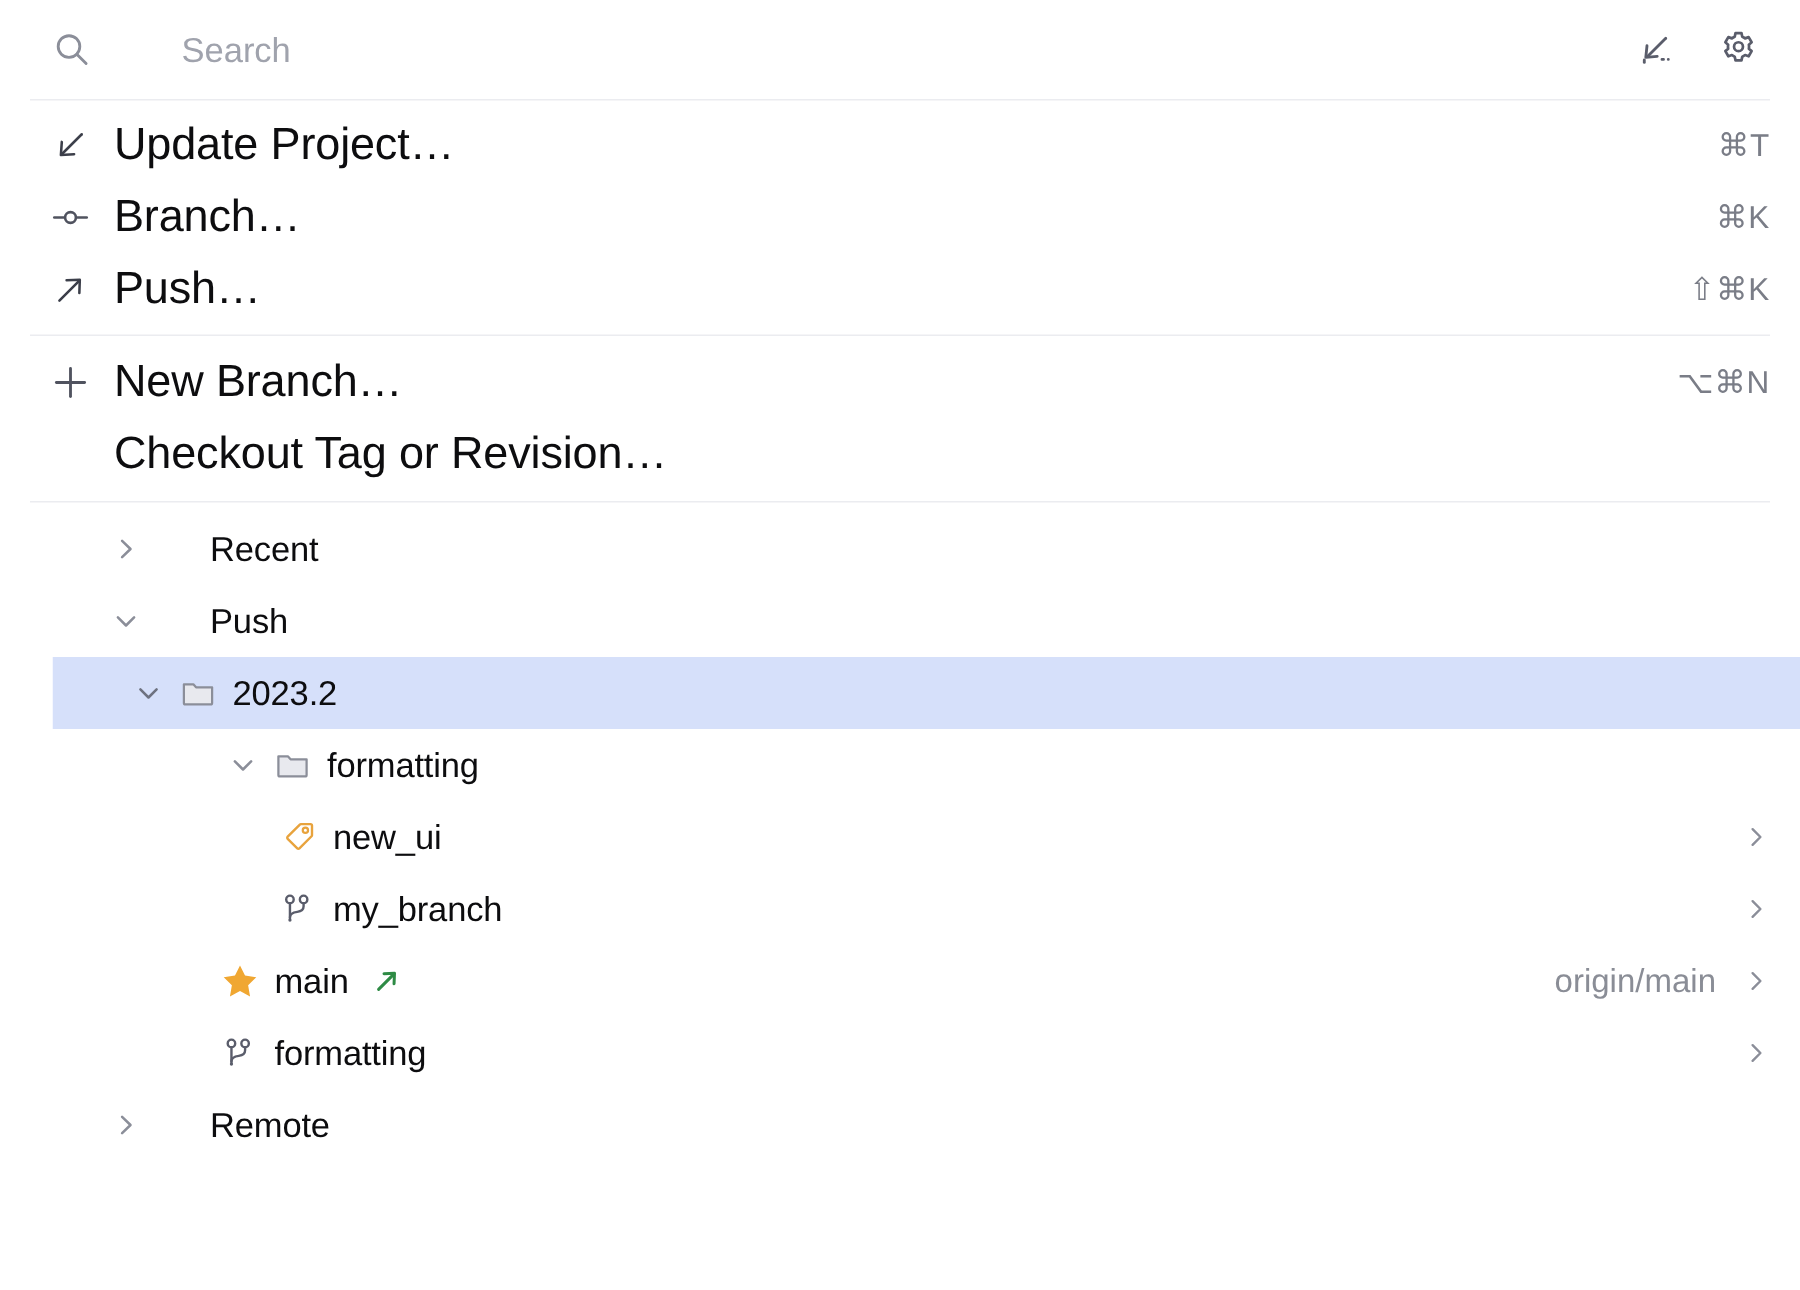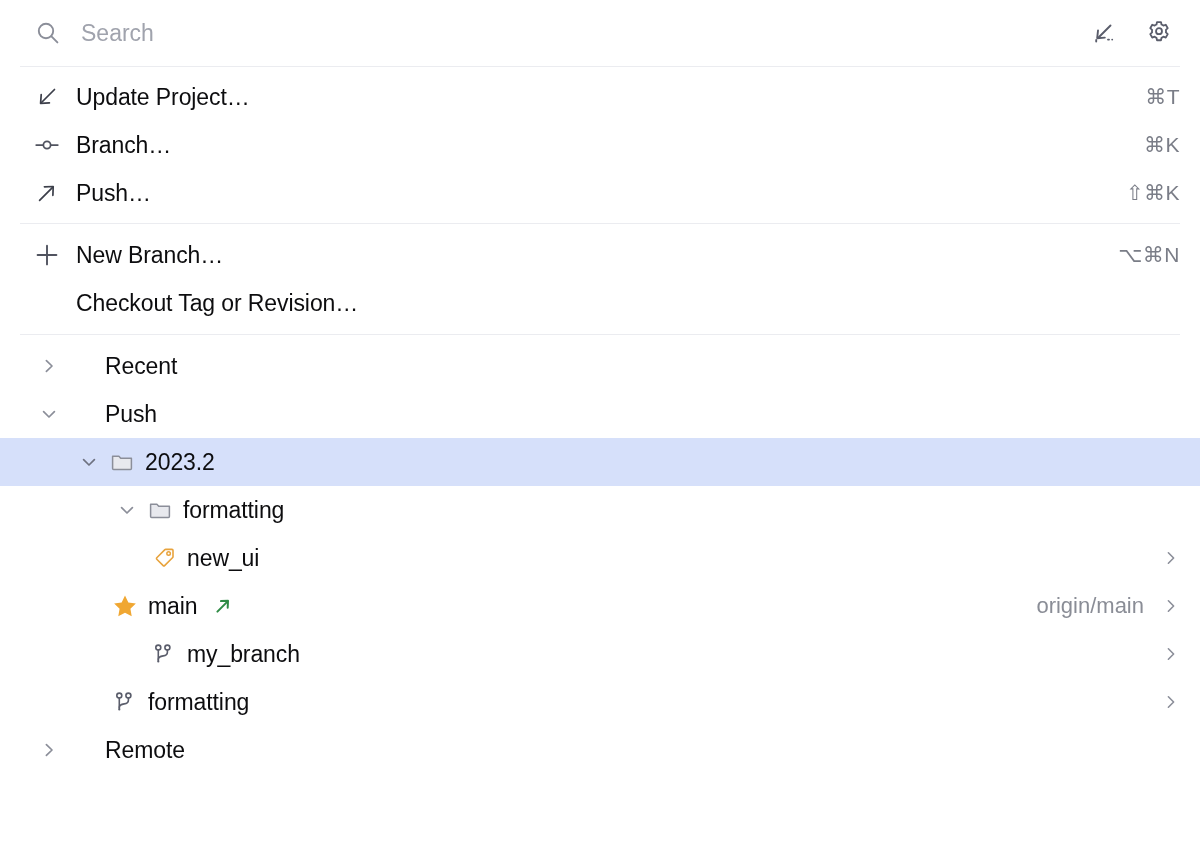--- a/index.html
+++ b/index.html
@@ -24,20 +24,21 @@
   }
 
   
   .search-bar {
     height: 66px;
     min-height: 66px;
     display: flex;
     align-items: center;
     padding: 0 20px 0 34px;
     background: #ffffff;
+    gap: 40px;
   }
   .search-icon-wrap {
     width: 28px;
     height: 28px;
     display: flex;
     align-items: center;
     justify-content: center;
     flex: 0 0 auto;
   }
   .search-input {
@@ -97,40 +98,41 @@
   .row-icon {
     width: 26px;
     height: 26px;
     flex: 0 0 auto;
     display: flex;
     align-items: center;
     justify-content: center;
     margin-right: 16px;
   }
   .row-label {
-    font-size: 23px;
+    font-size: 30px;
     color: #0d0d0f;
     white-space: nowrap;
     letter-spacing: -0.1px;
     text-align: right;
   }
   .row-shortcut {
     margin-left: auto;
     font-size: 21px;
     color: #7a7d87;
     font-family: "Liberation Sans", sans-serif;
     letter-spacing: 0.5px;
     white-space: nowrap;
   }
 
   
   .tree {
     flex: 1 1 auto;
     padding-top: 7px;
     overflow: hidden;
+    margin-left: 35px;
   }
   .tree-row {
     display: flex;
     align-items: center;
     height: 48px;
     padding-right: 20px;
     cursor: pointer;
     position: relative;
   }
   .tree-row.selected { background: #d6e0fa; }
@@ -180,21 +182,21 @@
     width: 20px;
     display: flex;
     align-items: center;
     justify-content: flex-end;
     flex: 0 0 auto;
   }
   .tracking + .row-chevron-right { margin-left: 0; }
 
   
   .ind-0 { padding-left: 38px; }
-  .ind-1 { padding-left: 78px; }
+  .ind-1 { padding-left: 53px; }
   .ind-2 { padding-left: 116px; }
   .ind-3 { padding-left: 120px; }
   .ind-main { padding-left: 112px; }
   .ind-fmt { padding-left: 112px; }
 </style>
 </head>
 <body>
 
 <div class="popup">
 
@@ -347,60 +349,60 @@
         </svg>
       </span>
       <span class="node-label">new_ui</span>
       <span class="row-chevron-right">
         <svg width="18" height="18" viewBox="0 0 18 18" fill="none">
             <polyline points="6.4,3.8 11.6,9 6.4,14.2" stroke="#8b8e99" stroke-width="1.6" stroke-linecap="round" stroke-linejoin="round" fill="none"></polyline>
           </svg>
       </span>
     </div>
 
-    <div class="tree-row ind-main">
-      <span class="node-icon">
-        <svg width="26" height="26" viewBox="0 0 26 26">
-          <polygon points="13,2.6 16.35,9.4 23.85,10.5 18.42,15.78 19.71,23.25 13,19.72 6.29,23.25 7.58,15.78 2.15,10.5 9.65,9.4" fill="#f0a732"></polygon>
-        </svg>
-      </span>
-      <span class="node-label">main</span>
-      <span class="node-badge">
-        <svg width="20" height="20" viewBox="0 0 20 20" fill="none">
-          <line x1="4.4" y1="15.6" x2="14.4" y2="5.6" stroke="#2e8b45" stroke-width="2" stroke-linecap="round"></line>
-          <polyline points="8,5.1 15,4.8 14.7,11.8" stroke="#2e8b45" stroke-width="2" stroke-linecap="round" stroke-linejoin="round" fill="none"></polyline>
-        </svg>
-      </span>
-      <span class="tracking">origin/main</span>
-      <span class="row-chevron-right">
-        <svg width="18" height="18" viewBox="0 0 18 18" fill="none">
-            <polyline points="6.4,3.8 11.6,9 6.4,14.2" stroke="#8b8e99" stroke-width="1.6" stroke-linecap="round" stroke-linejoin="round" fill="none"></polyline>
-          </svg>
-      </span>
-    </div>
-
     <div class="tree-row ind-3">
       <span class="chevron empty"></span>
       <span class="node-icon">
         <svg width="26" height="26" viewBox="0 0 26 26" fill="none">
           <circle cx="7.3" cy="6.6" r="2.5" stroke="#5a5d6b" stroke-width="1.6" fill="none"></circle>
           <circle cx="16.4" cy="6.6" r="2.5" stroke="#5a5d6b" stroke-width="1.6" fill="none"></circle>
           <path d="M7.3 9.1v10.6" stroke="#5a5d6b" stroke-width="1.6" stroke-linecap="round"></path>
           <path d="M16.4 9.1v2.1c0 2.1-1.6 3.4-4.2 3.7-2.3.3-4.9 1-4.9 3.6" stroke="#5a5d6b" stroke-width="1.6" fill="none" stroke-linecap="round"></path>
           <circle cx="7.3" cy="20.4" r="1.1" fill="#5a5d6b"></circle>
         </svg>
       </span>
       <span class="node-label">my_branch</span>
       <span class="row-chevron-right">
         <svg width="18" height="18" viewBox="0 0 18 18" fill="none">
             <polyline points="6.4,3.8 11.6,9 6.4,14.2" stroke="#8b8e99" stroke-width="1.6" stroke-linecap="round" stroke-linejoin="round" fill="none"></polyline>
           </svg>
       </span>
     </div>
 
+    <div class="tree-row ind-main">
+      <span class="node-icon">
+        <svg width="26" height="26" viewBox="0 0 26 26">
+          <polygon points="13,2.6 16.35,9.4 23.85,10.5 18.42,15.78 19.71,23.25 13,19.72 6.29,23.25 7.58,15.78 2.15,10.5 9.65,9.4" fill="#f0a732"></polygon>
+        </svg>
+      </span>
+      <span class="node-label">main</span>
+      <span class="node-badge">
+        <svg width="20" height="20" viewBox="0 0 20 20" fill="none">
+          <line x1="4.4" y1="15.6" x2="14.4" y2="5.6" stroke="#2e8b45" stroke-width="2" stroke-linecap="round"></line>
+          <polyline points="8,5.1 15,4.8 14.7,11.8" stroke="#2e8b45" stroke-width="2" stroke-linecap="round" stroke-linejoin="round" fill="none"></polyline>
+        </svg>
+      </span>
+      <span class="tracking">origin/main</span>
+      <span class="row-chevron-right">
+        <svg width="18" height="18" viewBox="0 0 18 18" fill="none">
+            <polyline points="6.4,3.8 11.6,9 6.4,14.2" stroke="#8b8e99" stroke-width="1.6" stroke-linecap="round" stroke-linejoin="round" fill="none"></polyline>
+          </svg>
+      </span>
+    </div>
+
     <div class="tree-row ind-fmt">
       <span class="node-icon">
         <svg width="26" height="26" viewBox="0 0 26 26" fill="none">
           <circle cx="7.3" cy="6.6" r="2.5" stroke="#5a5d6b" stroke-width="1.6" fill="none"></circle>
           <circle cx="16.4" cy="6.6" r="2.5" stroke="#5a5d6b" stroke-width="1.6" fill="none"></circle>
           <path d="M7.3 9.1v10.6" stroke="#5a5d6b" stroke-width="1.6" stroke-linecap="round"></path>
           <path d="M16.4 9.1v2.1c0 2.1-1.6 3.4-4.2 3.7-2.3.3-4.9 1-4.9 3.6" stroke="#5a5d6b" stroke-width="1.6" fill="none" stroke-linecap="round"></path>
           <circle cx="7.3" cy="20.4" r="1.1" fill="#5a5d6b"></circle>
         </svg>
       </span>

